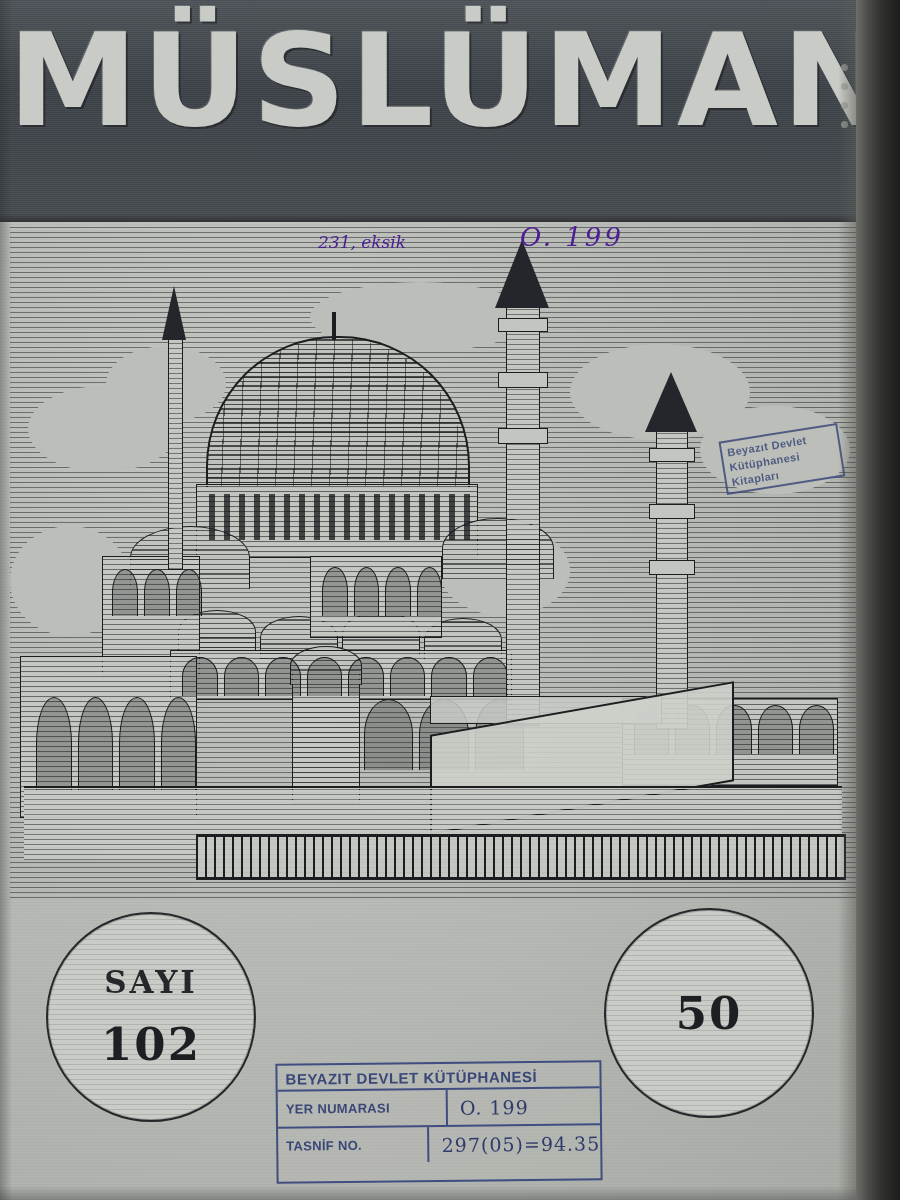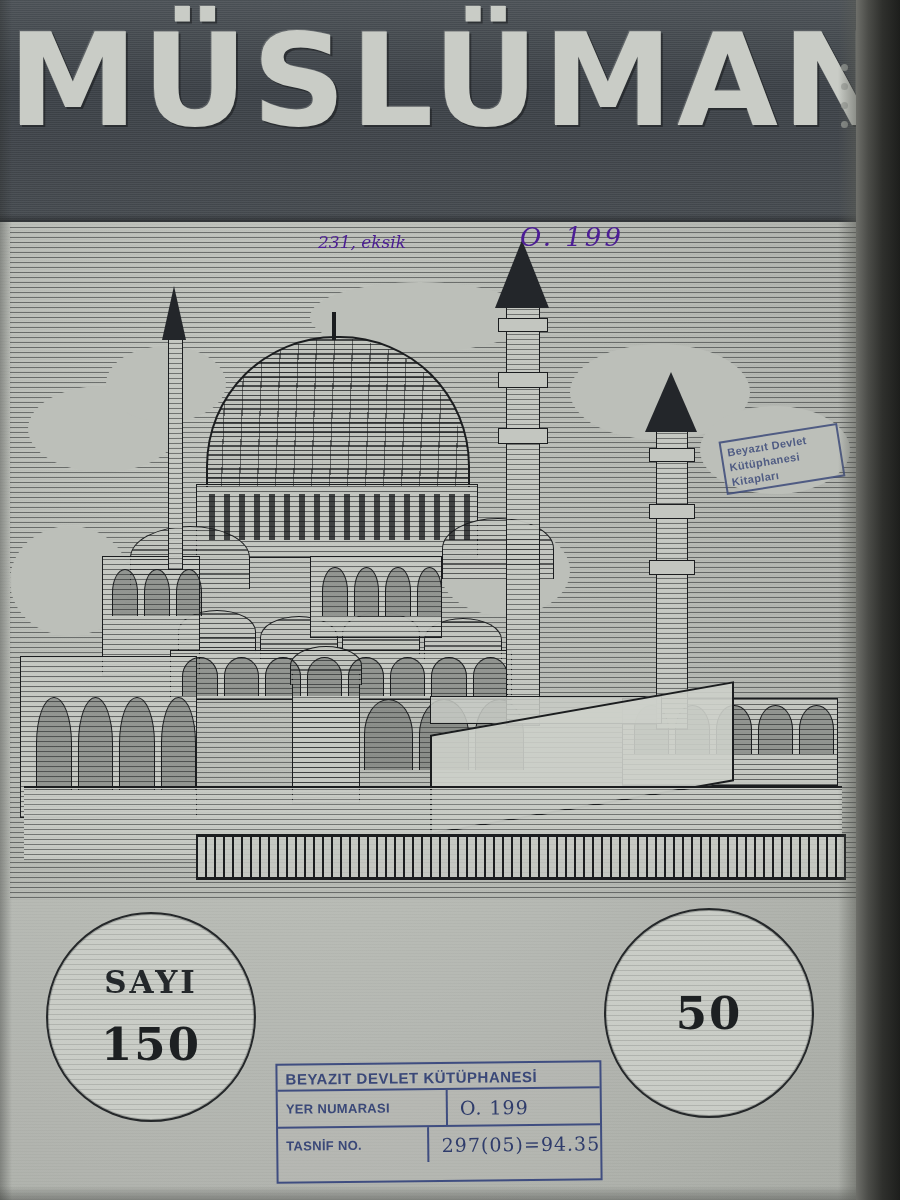--- a/index.html
+++ b/index.html
@@ -510,21 +510,21 @@
   <div class="handwriting hw-call">O. 199</div>
 
   <div class="stamp-oval">
     <div>Beyazıt Devlet</div>
     <div>Kütüphanesi</div>
     <div>Kitapları</div>
   </div>
 
   <div class="circle circle-sayi">
     <div class="c-label">SAYI</div>
-    <div class="c-value">150</div>
+    <div class="c-value">102</div>
   </div>
 
   <div class="circle circle-kurus">
     <div class="c-value">50</div>
   </div>
 
   <div class="stamp-box">
     <div class="sb-title">BEYAZIT DEVLET KÜTÜPHANESİ</div>
     <div class="stamp-row">
       <div class="sb-key">YER NUMARASI</div>

